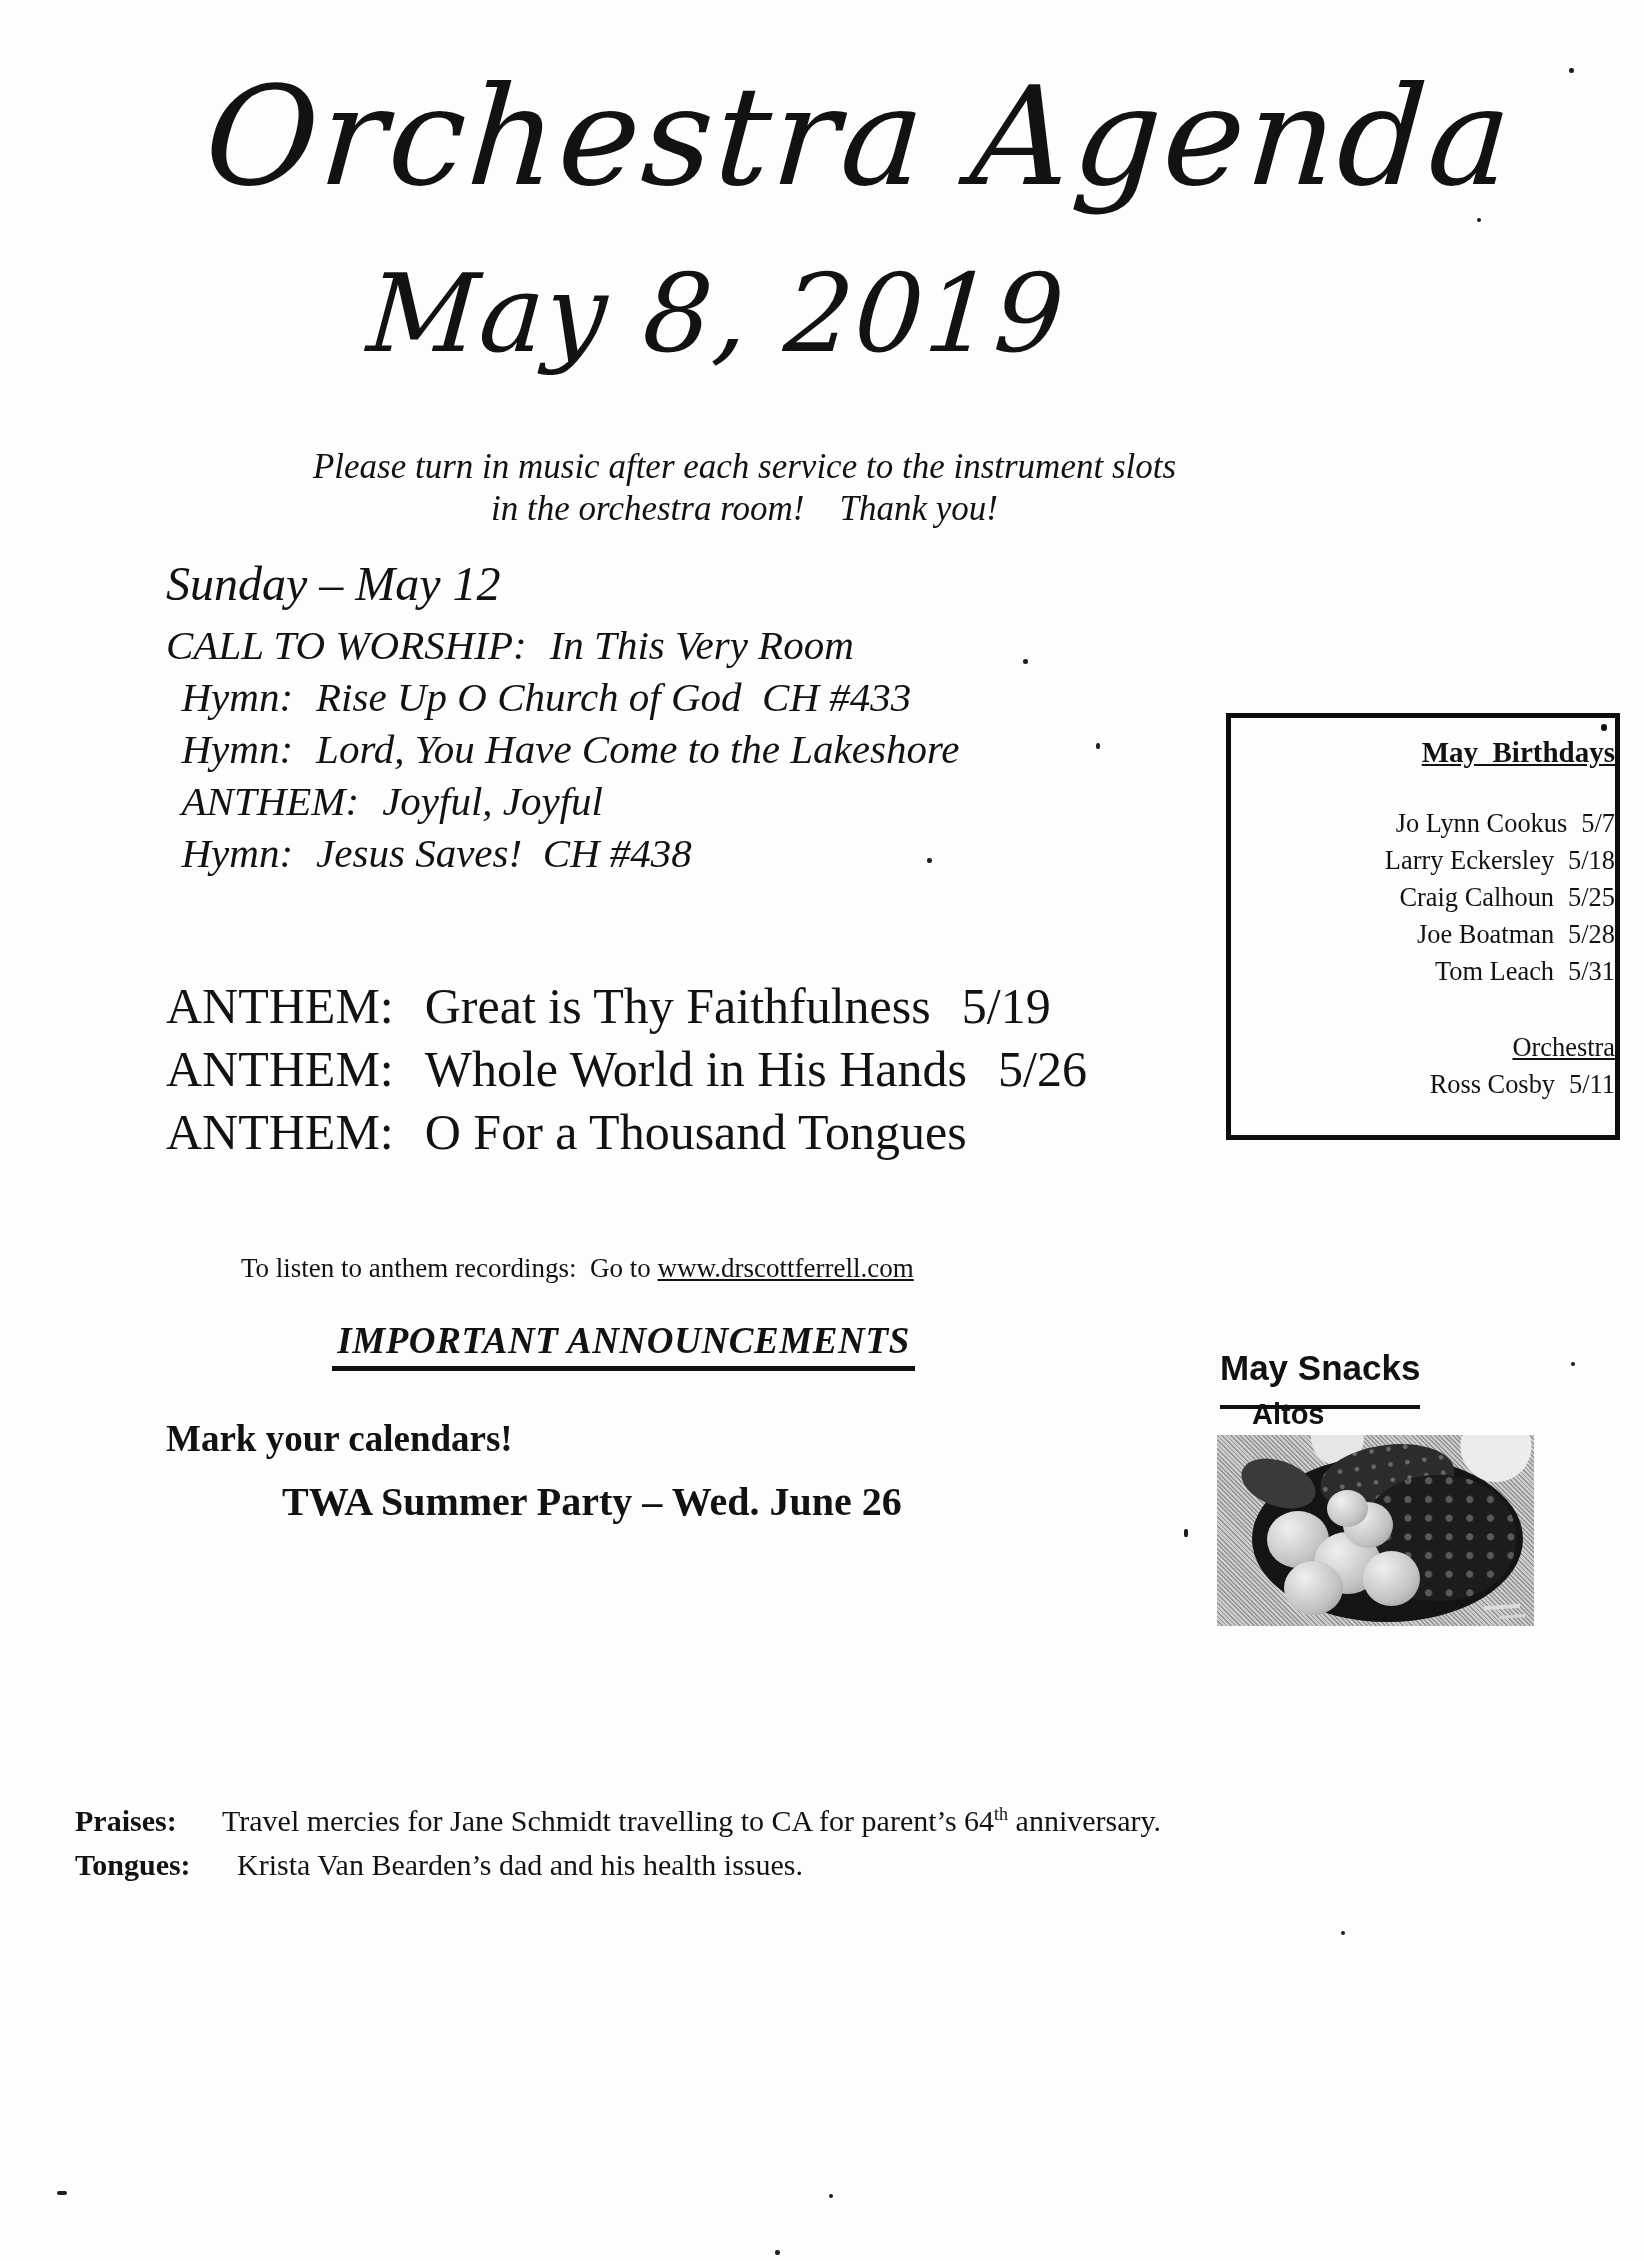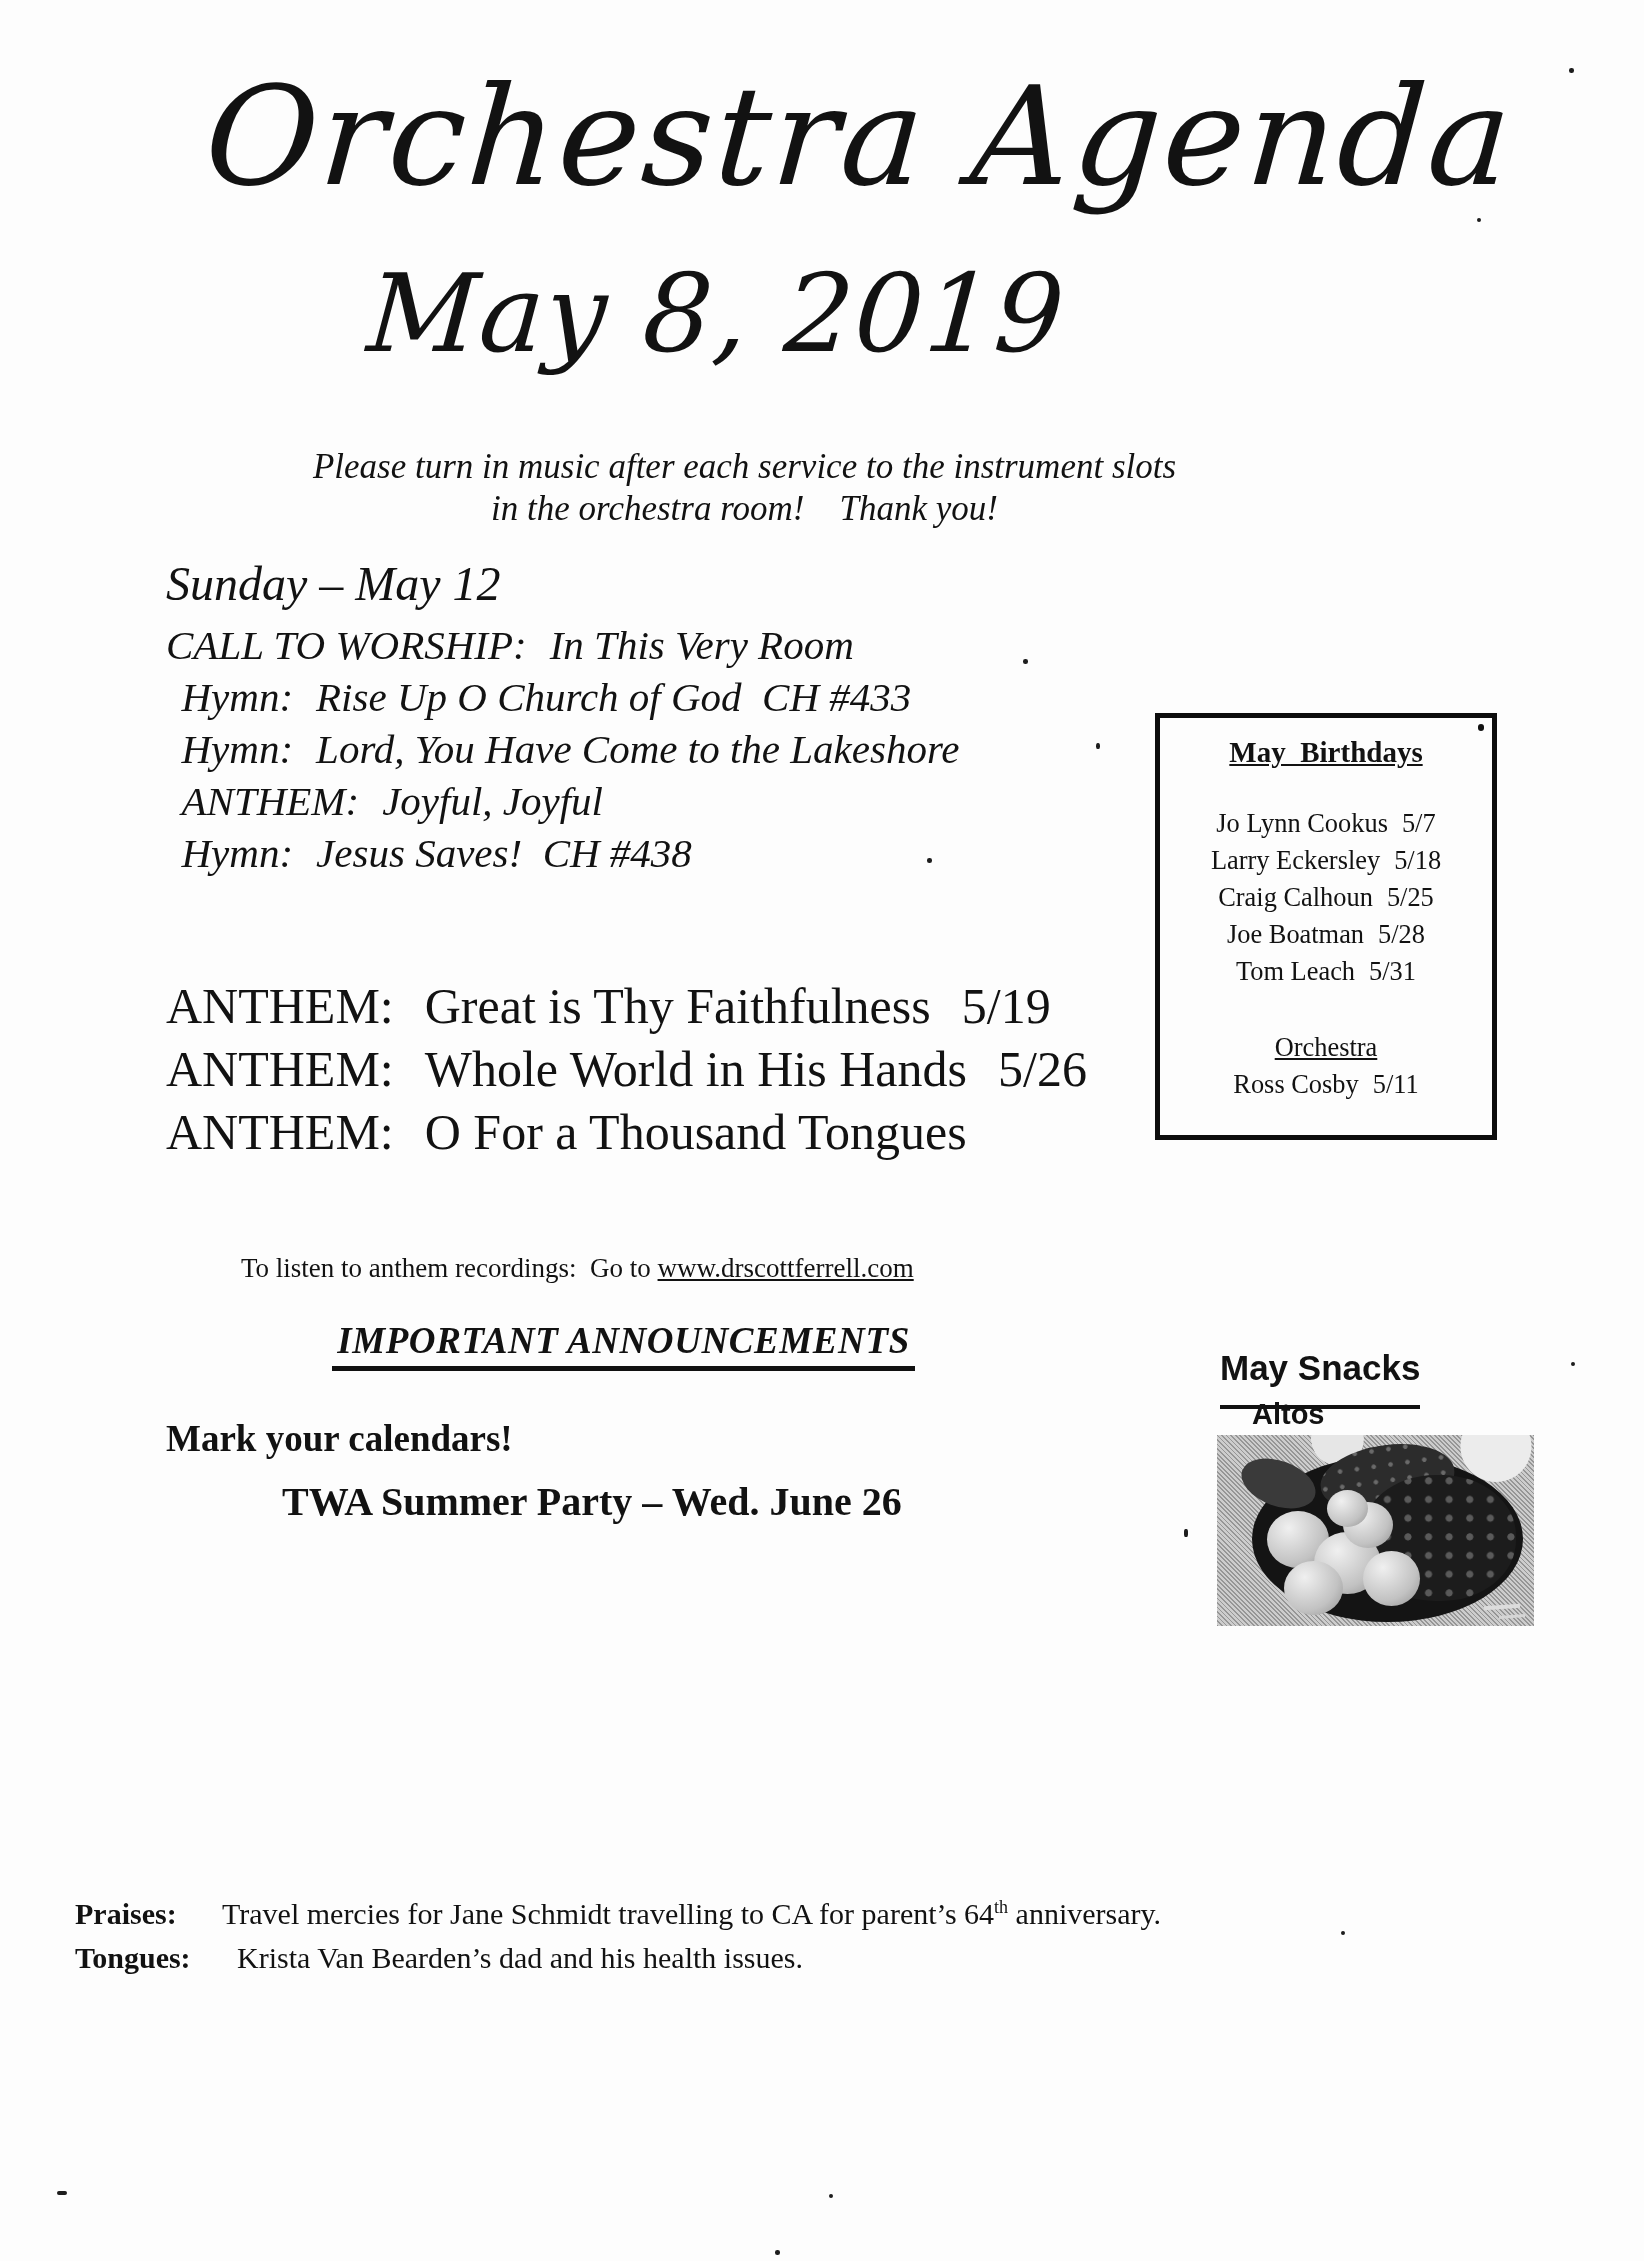--- a/index.html
+++ b/index.html
@@ -28,22 +28,22 @@
   .ind{padding-left:15.5px;}
   .gap{margin-left:23px;}
 
   
   .anthems{left:166px;top:975px;}
   .arow{font-size:50px;line-height:63px;}
   .agap{margin-left:31px;}
   .adate{margin-left:31px;}
 
   
-  .bbox{left:1155px;top:713px;width:342px;height:427px;border:5.8px solid #0d0d0d;
-        box-sizing:border-box;text-align:center;}
+  .bbox{left:1226px;top:713px;width:394px;height:427px;border:5.8px solid #0d0d0d;
+        box-sizing:border-box;text-align:right;}
   .bdot{position:absolute;right:7.7px;top:6.4px;width:6.4px;height:6.4px;border-radius:50%;background:#111;}
   .bh{margin-top:18px;font-size:29px;font-weight:bold;text-decoration:underline;}
   .bentries{margin-top:36px;}
   .brow{font-size:26.4px;line-height:37px;}
   .bdate{margin-left:14px;}
   .orchh{margin-top:39px;font-size:26.4px;line-height:37px;text-decoration:underline;}
 
   
   .recnote{left:241px;top:1253px;font-size:27px;}
   .url{text-decoration:underline;color:#121212;cursor:pointer;}
@@ -79,21 +79,21 @@
   .p1{left:50px;top:76px;width:62px;height:57px;}
   .p2{left:97px;top:97px;width:67px;height:62px;}
   .p3{left:67px;top:126px;width:59px;height:54px;}
   .p4{left:126px;top:67px;width:50px;height:46px;}
   .p5{left:146px;top:116px;width:57px;height:55px;}
   .p6{left:110px;top:55px;width:41px;height:37px;}
   .wm1{right:14px;bottom:17px;width:36px;height:3.9px;background:#dcdcdc;transform:rotate(-4deg);}
   .wm2{right:9px;bottom:7.7px;width:26px;height:3.2px;background:#d5d5d5;transform:rotate(-4deg);}
 
   
-  .pray{left:75px;top:1892px;font-size:30px;}
+  .pray{left:75px;top:1799px;font-size:30px;}
   .prow{line-height:44px;}
   .plabel{display:inline-block;font-weight:bold;min-width:147px;}
   .plabel2{display:inline-block;font-weight:bold;min-width:162px;}
   sup.th{font-size:60%;vertical-align:super;line-height:0;}
 
   .speck{position:absolute;background:#1d1d1d;border-radius:50%;}
 </style>
 </head>
 <body>
 

